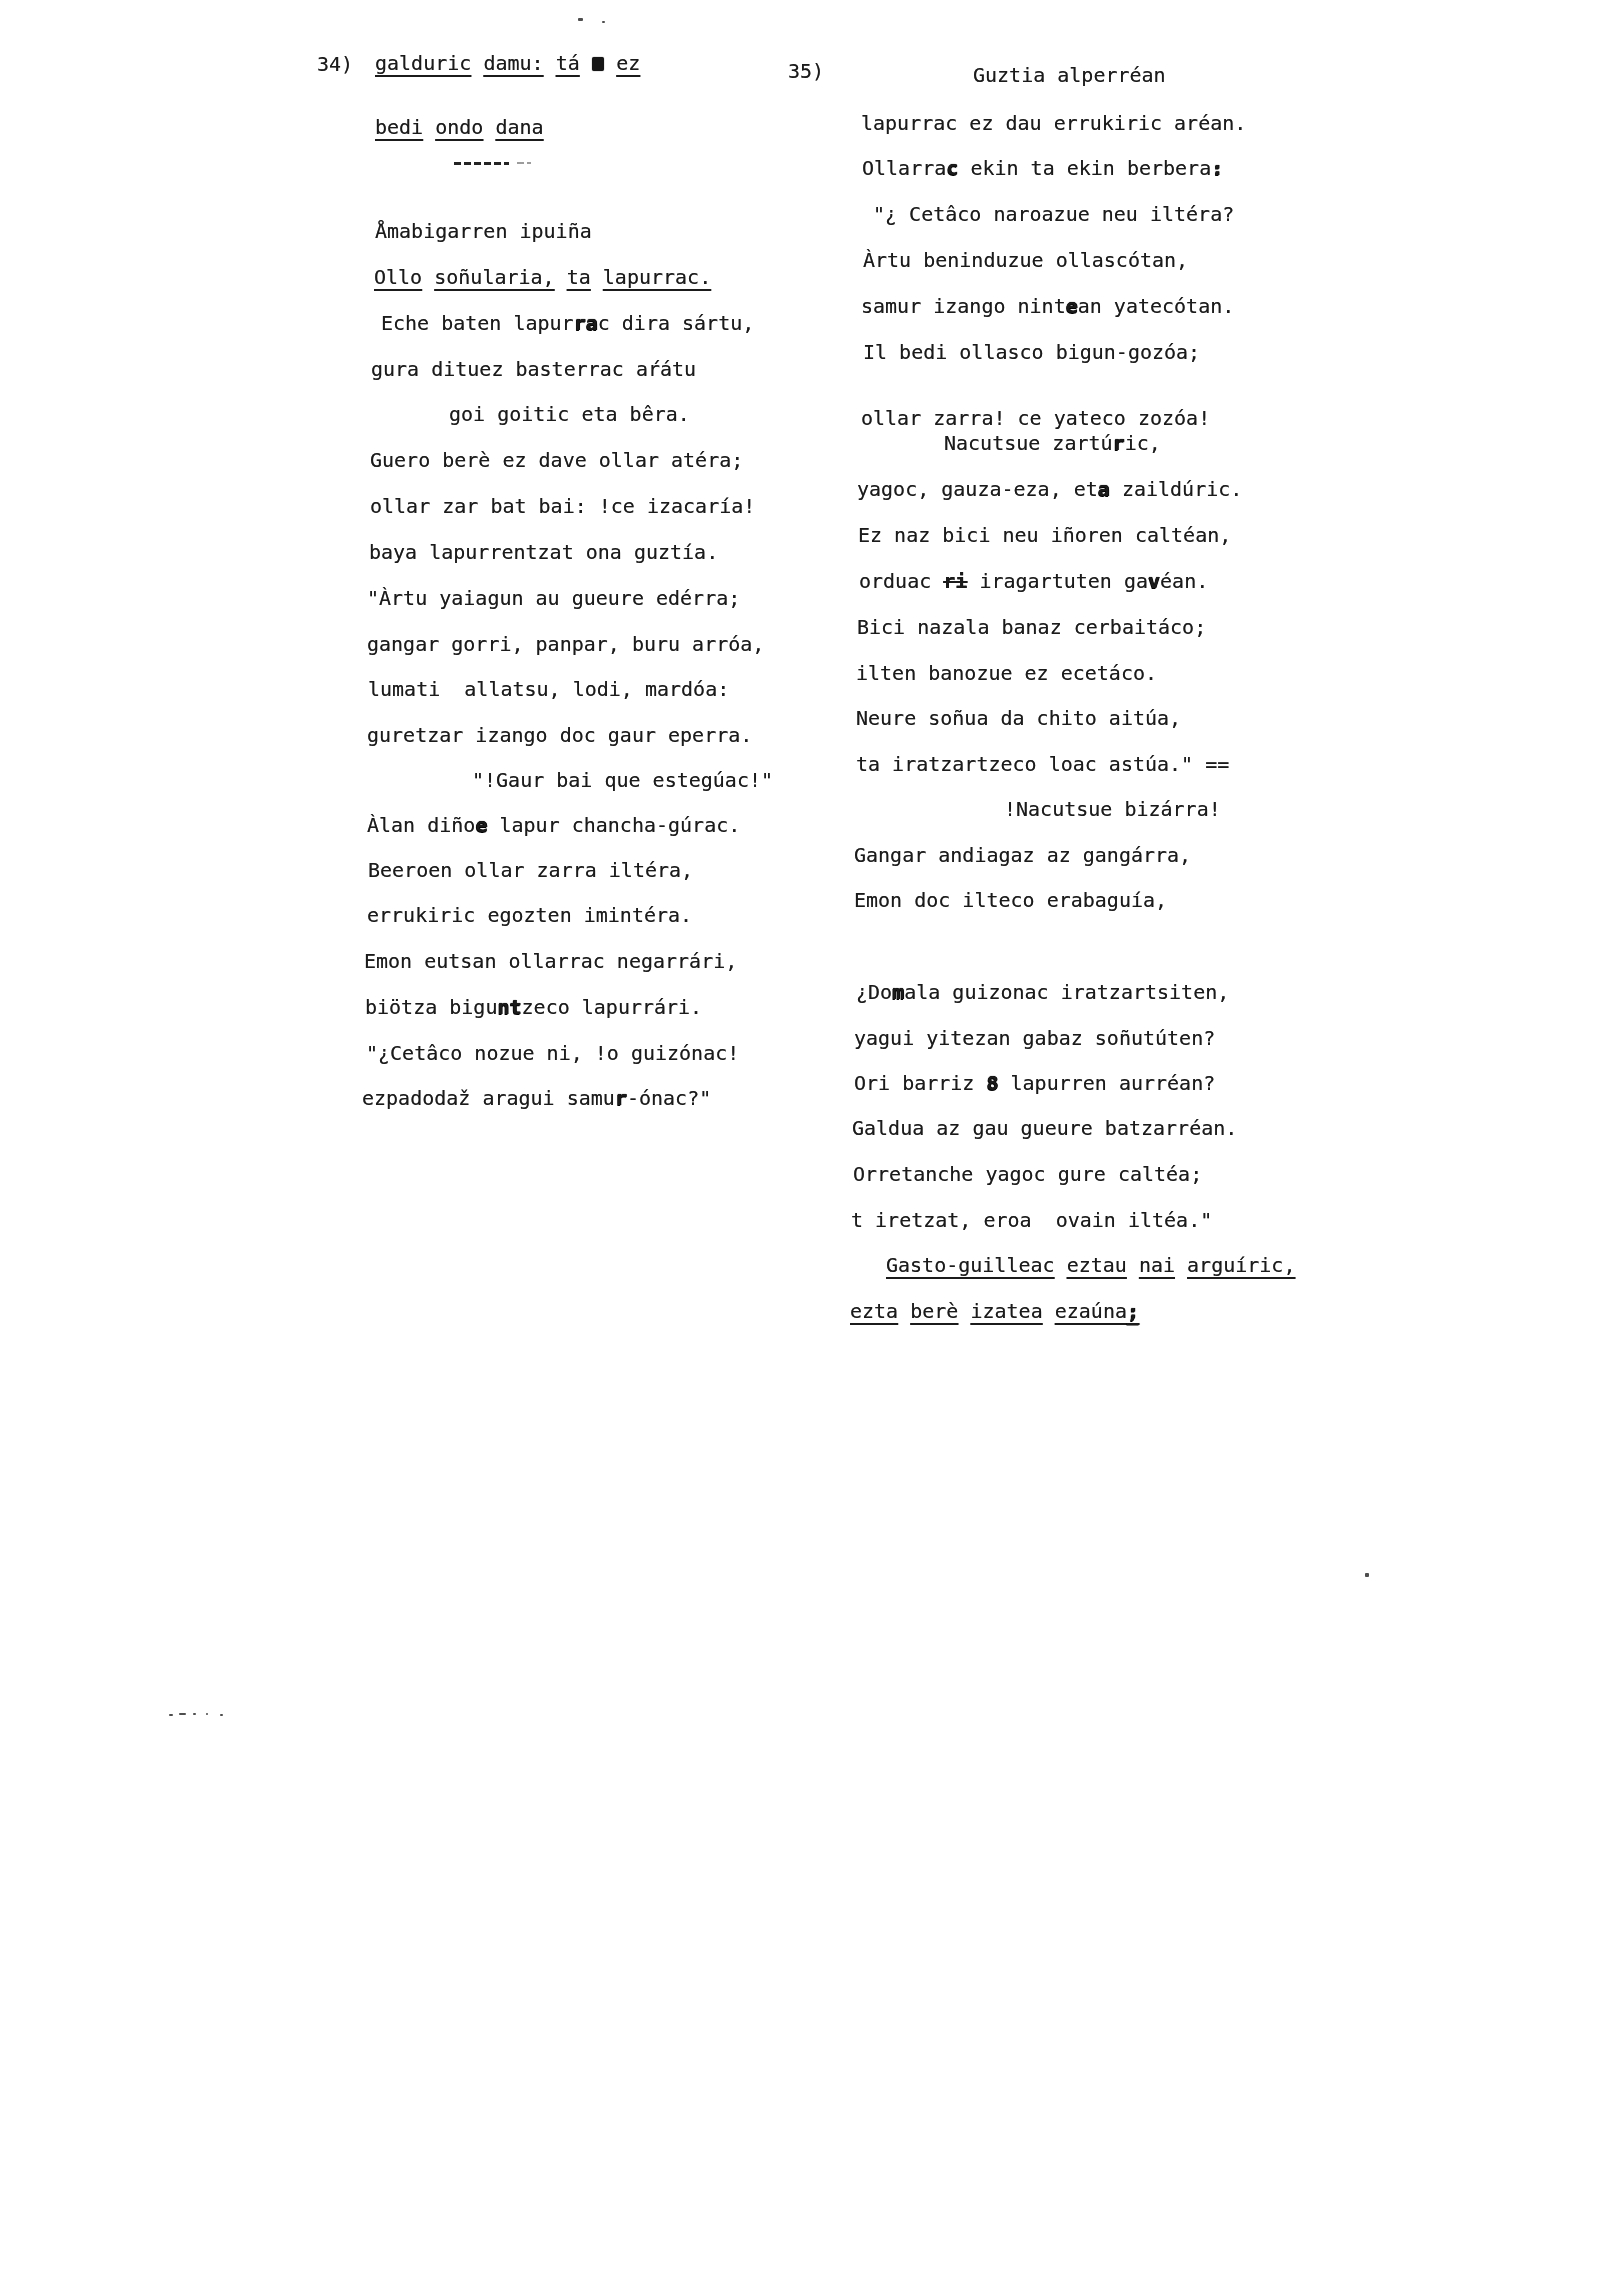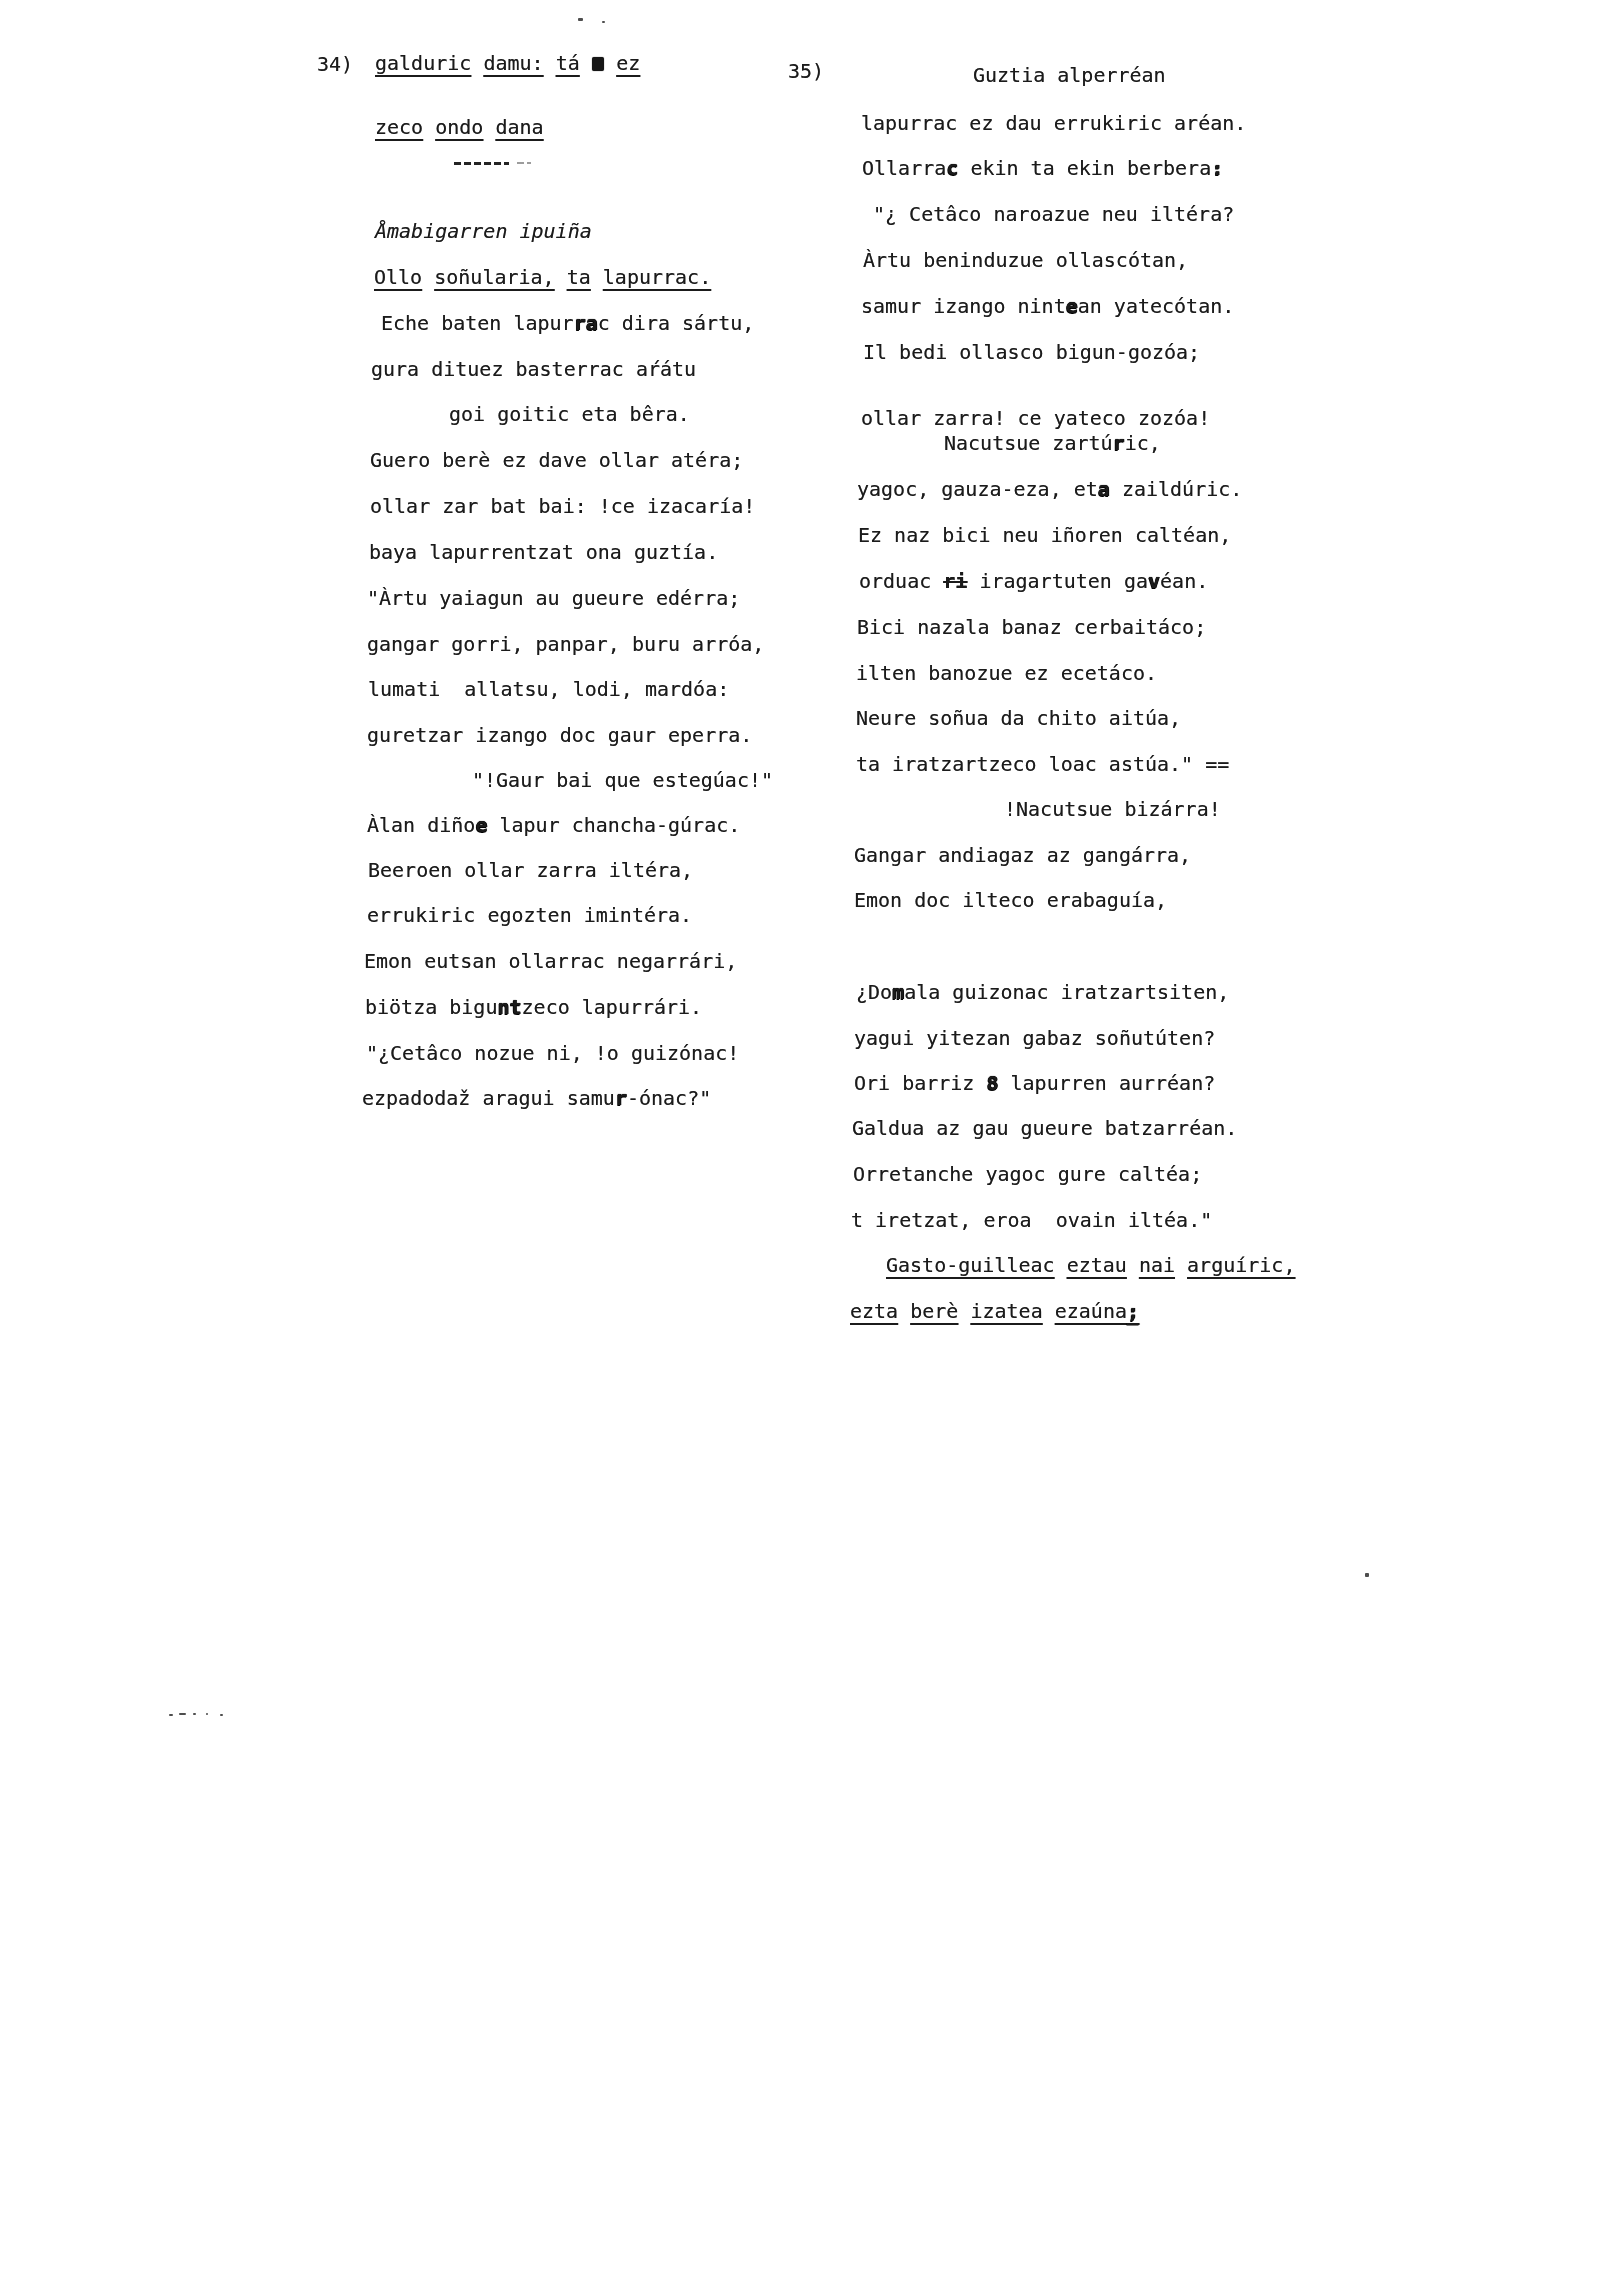--- a/index.html
+++ b/index.html
@@ -61,22 +61,22 @@
   }
 </style>
 </head>
 <body>
 
 <div id="page">
   <div class="pagenum" style="left:317px;top:52px;">34)</div>
   <div class="pagenum" style="left:788px;top:59px;">35)</div>
   <div id="lines-root">
       <div class="line" style="left: 375px; top: 52px;"><span class="u">galduric</span><span class=""> </span><span class="u">damu:</span><span class=""> </span><span class="u">tá</span><span class=""> </span><span class="inkblot"></span><span class=""> </span><span class="u">ez</span></div>
-      <div class="line" style="left: 375px; top: 116px;"><span class="u">zeco</span><span class=""> </span><span class="u">ondo</span><span class=""> </span><span class="u">dana</span></div>
-      <div class="line" style="left: 375px; top: 220px; font-style: italic;"><span class="">Åmabigarren ipuiña</span></div>
+      <div class="line" style="left: 375px; top: 116px;"><span class="u">bedi</span><span class=""> </span><span class="u">ondo</span><span class=""> </span><span class="u">dana</span></div>
+      <div class="line" style="left: 375px; top: 220px;"><span class="">Åmabigarren ipuiña</span></div>
       <div class="line" style="left: 374px; top: 266px;"><span class="u">Ollo</span><span class=""> </span><span class="u">soñularia,</span><span class=""> </span><span class="u">ta</span><span class=""> </span><span class="u">lapurrac.</span></div>
       <div class="line" style="left: 381px; top: 312px;"><span class="">Eche baten lapur</span><span class="b">ra</span><span class="">c dira sártu,</span></div>
       <div class="line" style="left: 371px; top: 358px;"><span class="">gura dituez basterrac aŕátu</span></div>
       <div class="line" style="left: 449px; top: 403px;"><span class="">goi goitic eta bêra.</span></div>
       <div class="line" style="left: 370px; top: 449px;"><span class="">Guero berè ez dave ollar atéra;</span></div>
       <div class="line" style="left: 370px; top: 495px;"><span class="">ollar zar bat bai: !ce izacaría!</span></div>
       <div class="line" style="left: 369px; top: 541px;"><span class="">baya lapurrentzat ona guztía.</span></div>
       <div class="line" style="left: 367px; top: 587px;"><span class="">"Àrtu yaiagun au gueure edérra;</span></div>
       <div class="line" style="left: 367px; top: 633px;"><span class="">gangar gorri, panpar, buru arróa,</span></div>
       <div class="line" style="left: 368px; top: 678px;"><span class="">lumati  allatsu, lodi, mardóa:</span></div>

